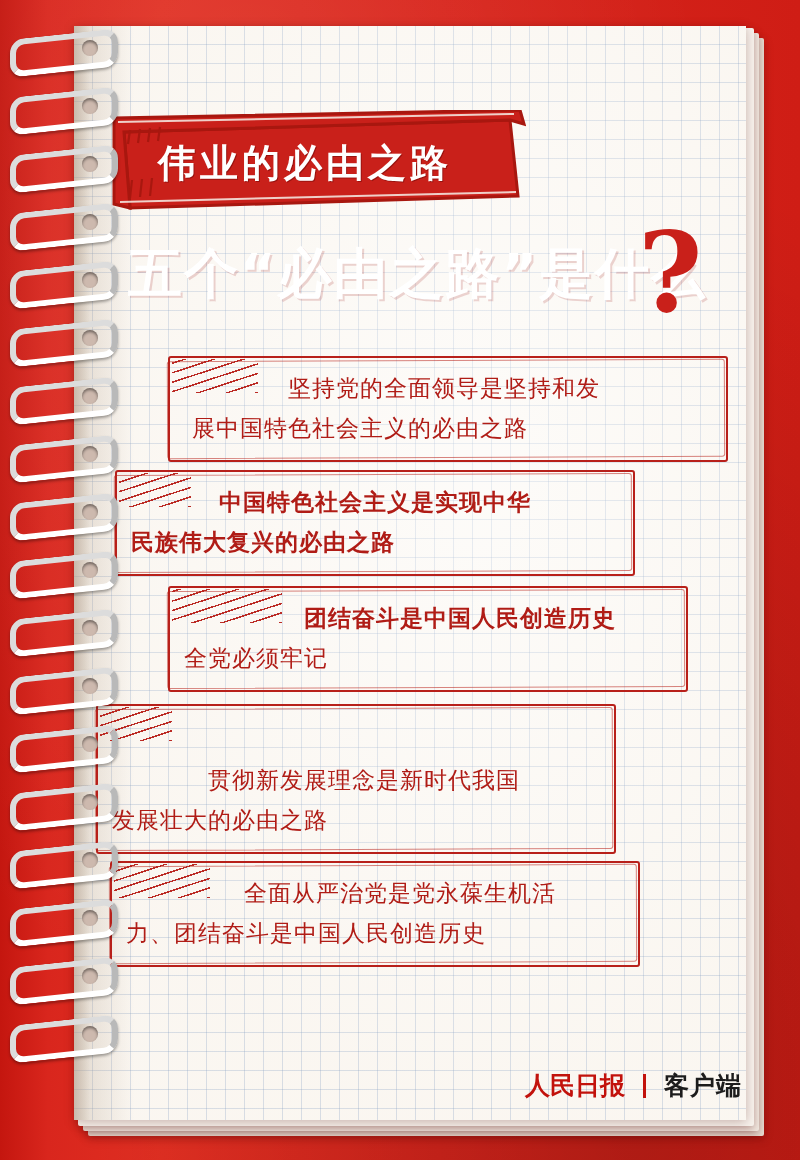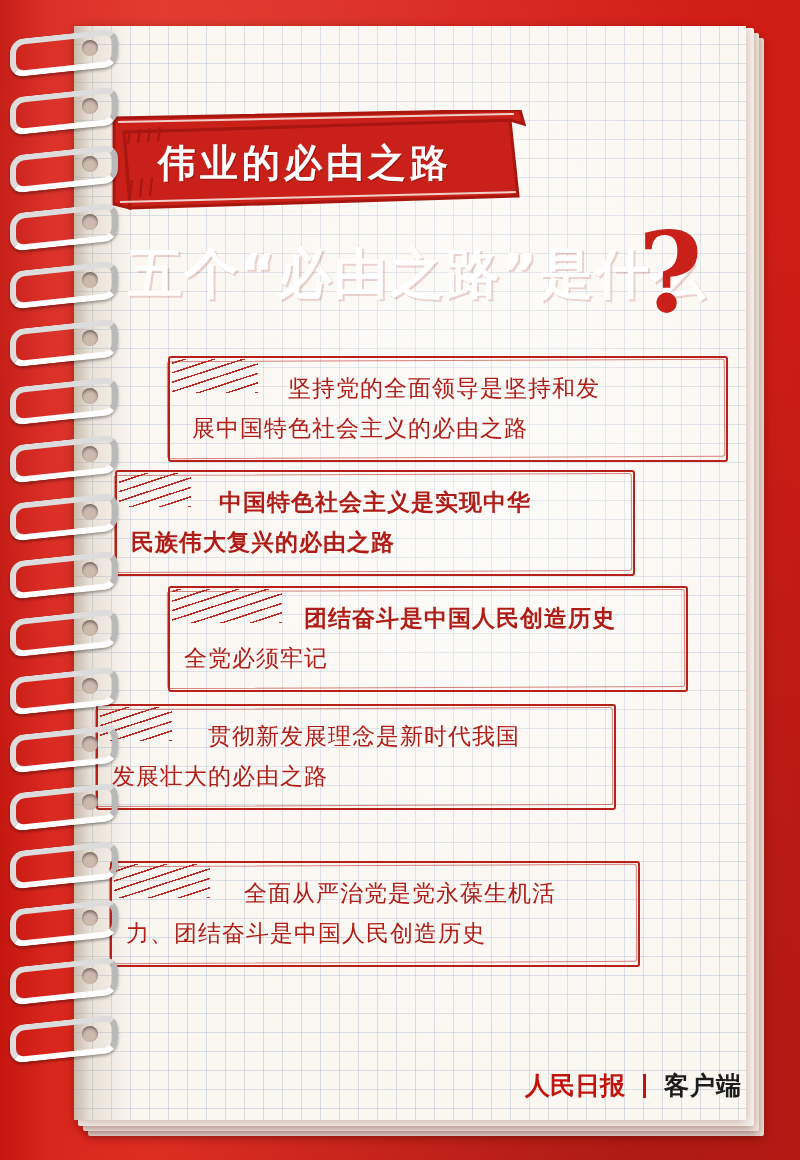--- a/index.html
+++ b/index.html
@@ -224,21 +224,21 @@
   .item-4 { left: 96px;  top: 704px; width: 520px; }
   .item-5 { left: 110px; top: 861px; width: 530px; }
 
   .item-2 .hatch, .item-4 .hatch { width: 72px; }
   .item-5 .hatch { width: 96px; }
   .item-3 .hatch { width: 110px; }
 
   .item-1 .line1 { text-indent: 96px; }
   .item-2 .line1 { text-indent: 88px; }
   .item-3 .line1 { text-indent: 120px; font-weight: bold; }
-  .item-4 .line1 { text-indent: 96px; }
+  .item-4 .line1 { text-indent: 96px; margin-top: 44px; }
   .item-5 .line1 { text-indent: 118px; }
 
   
   .logo {
     position: absolute;
     right: 58px;
     bottom: 58px;
     display: flex;
     align-items: center;
     gap: 18px;

